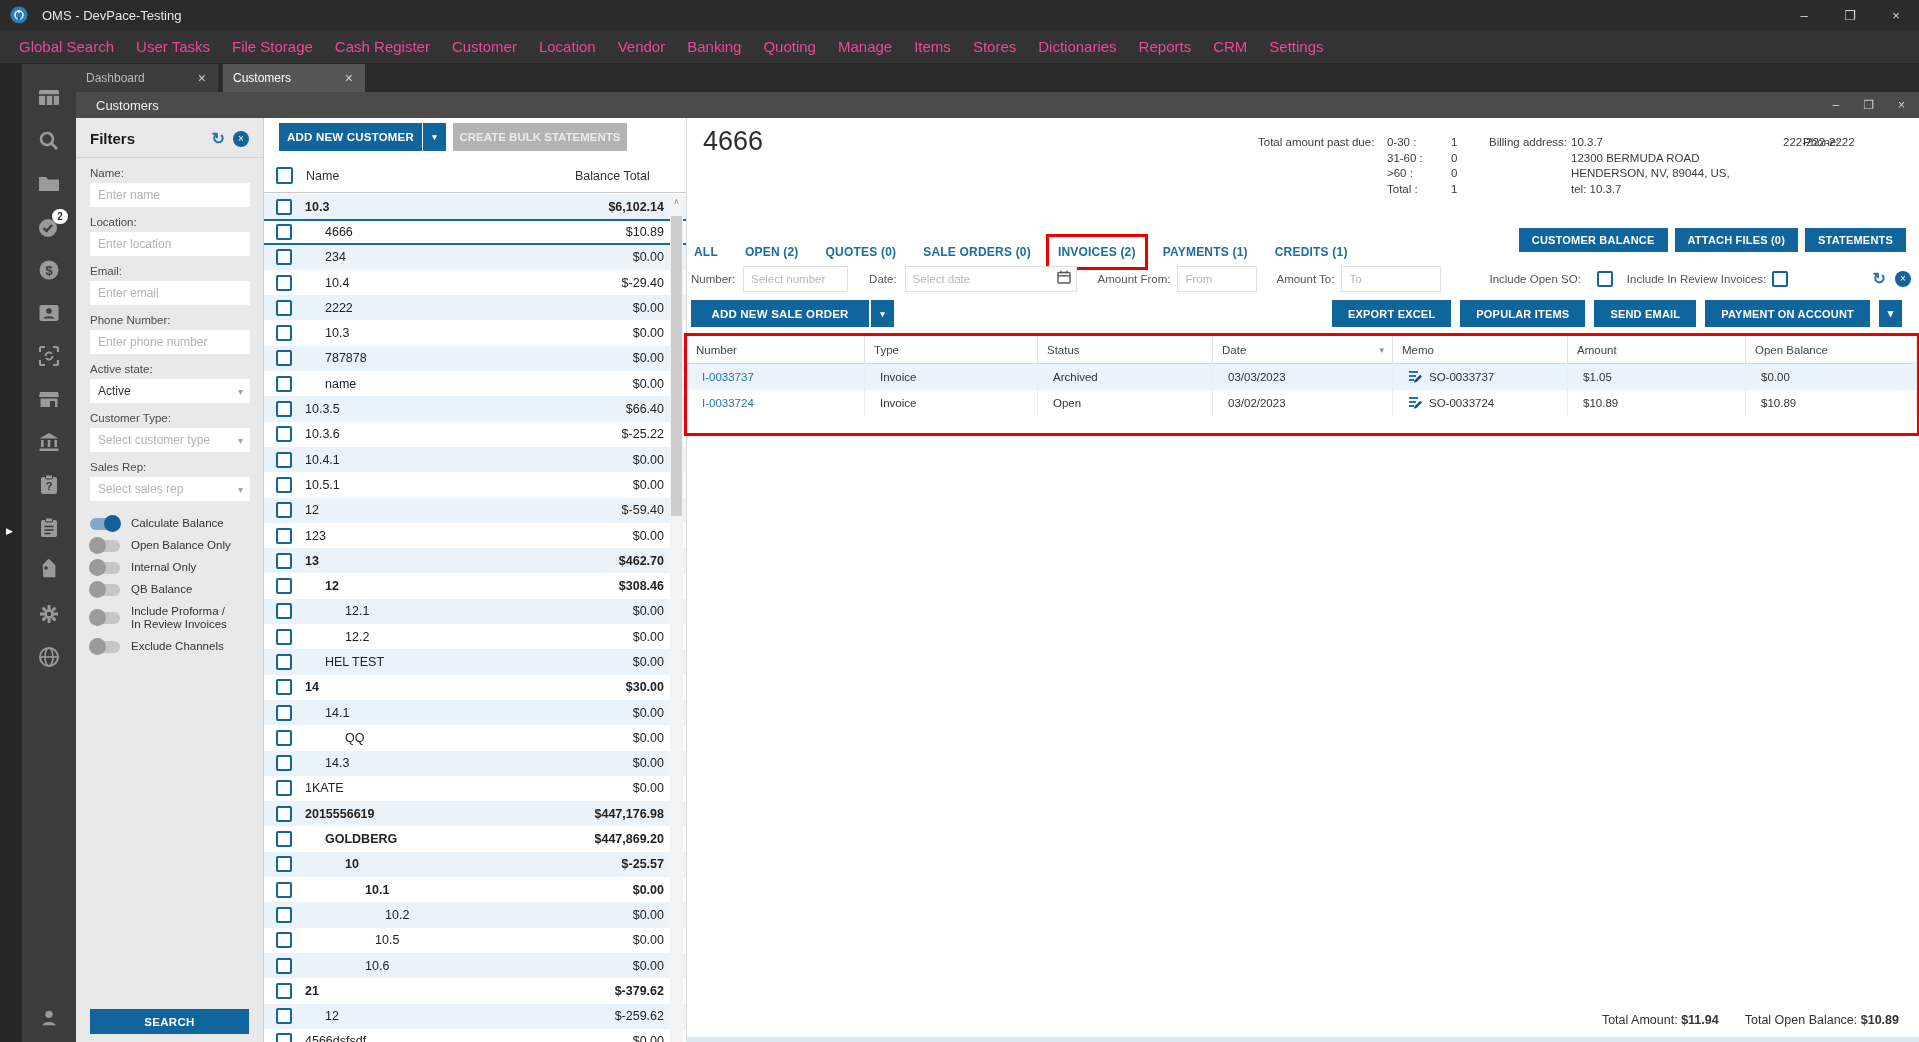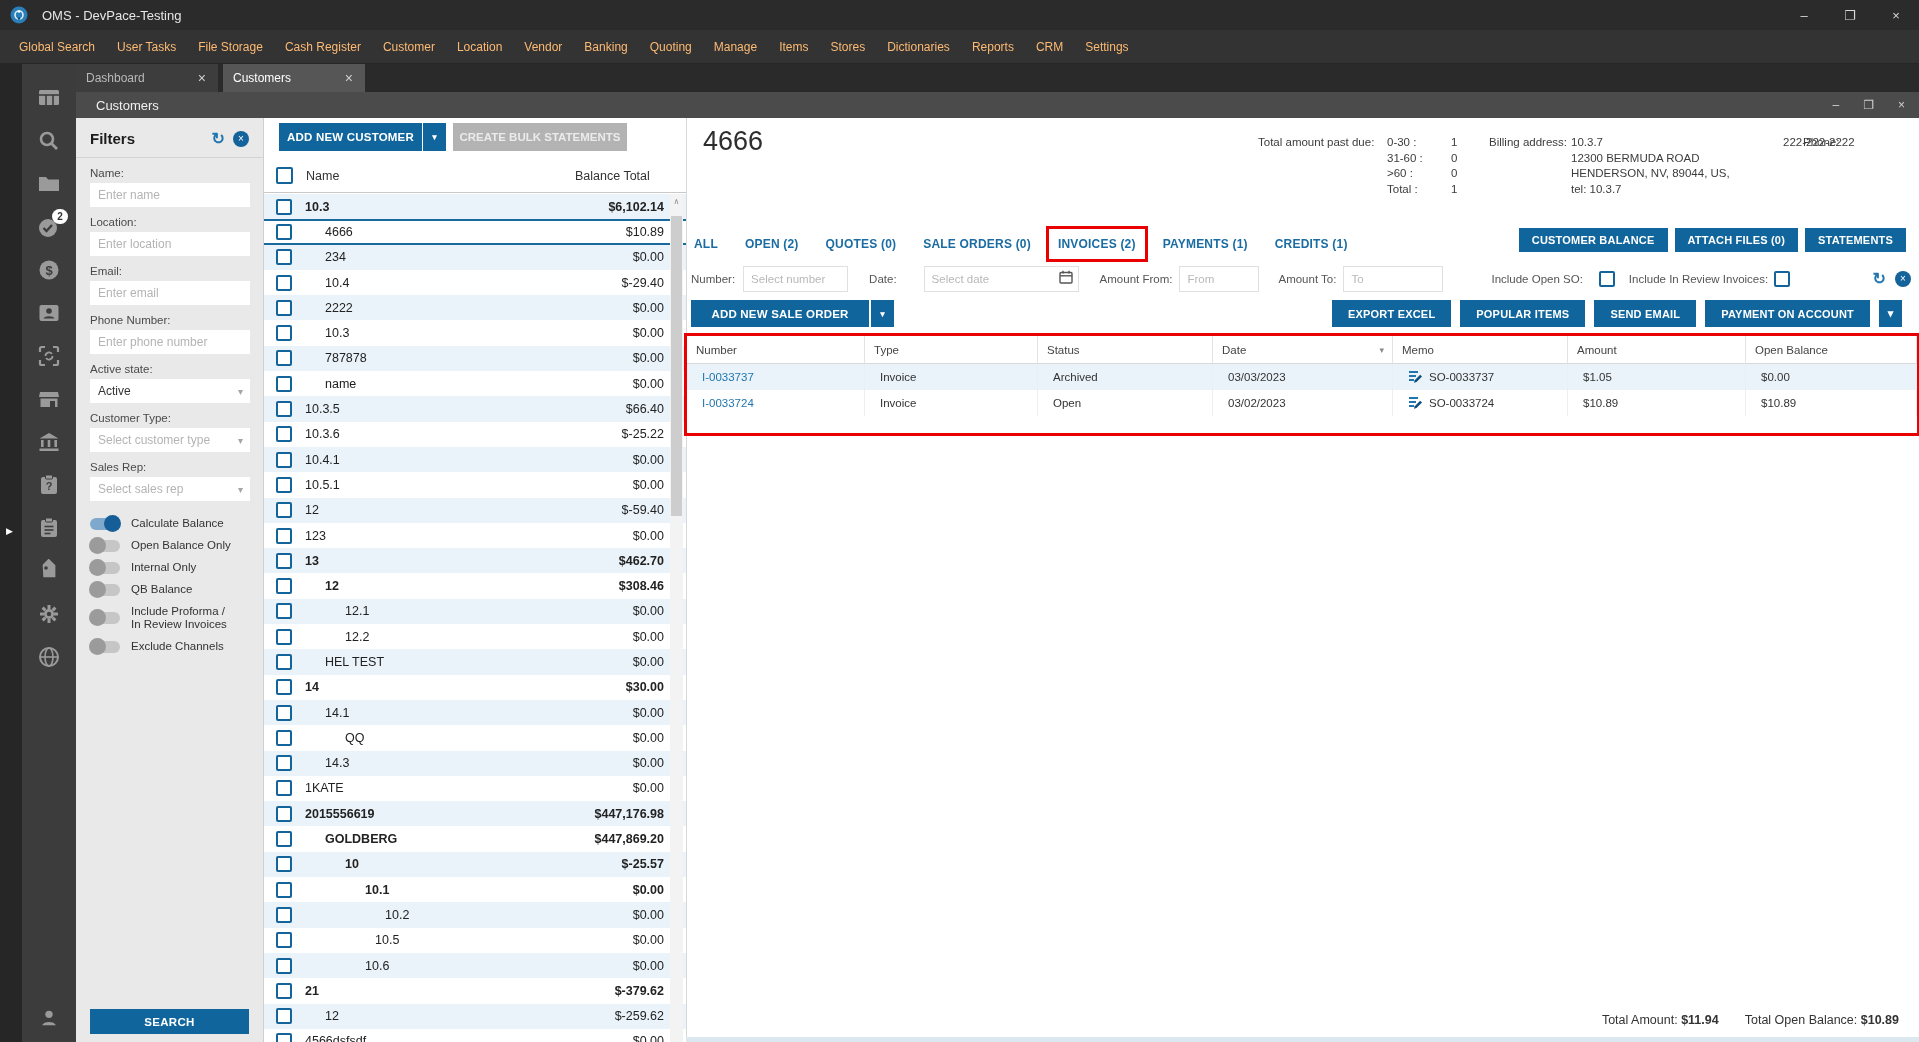--- a/index.html
+++ b/index.html
@@ -12,21 +12,21 @@
               display:flex; align-items:center; }
   .app-icon { margin-left:10px; width:18px; height:18px; }
   .app-title { margin-left:14px; color:#e6e6e6; font-size:13px; }
   .win-controls { position:absolute; right:0; top:0; height:30px; display:flex; }
   .win-btn { width:46px; height:30px; color:#d8d8d8; font-size:13px; display:flex;
              align-items:center; justify-content:center; cursor:default; }
 
   
   .menubar { position:absolute; left:0; top:30px; width:1919px; height:34px; background:#333333;
              display:flex; align-items:center; padding-left:8px; border-bottom:1px solid #262626;}
-  .menu-item { color:#fdba74; font-size:12px; padding:0 11px; height:34px; display:flex; align-items:center; }
+  .menu-item { color:#ec4899; font-size:15px; padding:0 11px; height:34px; display:flex; align-items:center; }
 
   
   .tabrow { position:absolute; left:0; top:64px; width:1919px; height:28px; background:#2a2a2a; }
   .doc-tab { position:absolute; top:0; height:28px; width:142px; display:flex; align-items:center;
              padding:0 10px; font-size:12px; color:#b9b9b9; background:#3d3d3d; }
   .doc-tab.active { background:#565656; color:#ffffff; }
   .doc-tab .close { margin-left:auto; font-size:14px; color:#cfcfcf; padding:0 2px; }
 
   
   .rail-strip { position:absolute; left:0; top:64px; width:22px; height:978px; background:#262626; }
@@ -110,21 +110,21 @@
             border-left:1px solid #d8d8d8; }
   .d-title { position:absolute; left:16px; top:8px; font-size:27px; color:#2e2e2e; }
   .d-info { position:absolute; top:17px; font-size:11.5px; color:#3c3c3c; line-height:15.5px; }
   .pd-label { left:571px; }
   .pd-grid { left:700px; display:grid; grid-template-columns:46px auto; column-gap:18px; }
   .bill-label { left:802px; }
   .bill-lines { left:884px; }
   .ph-label { left:1092px;margin-left:24px; }
   .ph-value { left:1096px; }
 
-  .d-tabs { position:absolute; left:7px; top:108px; display:flex; align-items:center; gap:27px; }
+  .d-tabs { position:absolute; left:7px; top:116px; display:flex; align-items:center; gap:27px; }
   .d-tab { font-size:12px; font-weight:bold; color:#1a6ca3; letter-spacing:.2px; white-space:nowrap; }
   .d-tab.red-boxed { border:3px solid #e90000; padding:8px 9px; margin:0 -12px; }
   .d-head-btns { position:absolute; right:13px; top:110px; display:flex; gap:7px; }
   .d-head-btns .btn-blue { height:24px; padding:0 13px; font-size:11px; }
 
   .d-filterrow { position:absolute; left:4px; right:4px; top:147px; height:27px; display:flex; align-items:center; }
   .d-filterrow .lbl { font-size:11.5px; color:#555; white-space:nowrap; }
   .s-input { height:23px; background:#fff; border:1px solid #e0e0e0; font-size:11.5px; padding:12px 7px;
              color:#333; font-family:"Liberation Sans", sans-serif; }
   .s-input::placeholder { color:#b8b8b8; }
@@ -626,21 +626,21 @@
         <div class="btn-blue">CUSTOMER BALANCE</div>
         <div class="btn-blue">ATTACH FILES (0)</div>
         <div class="btn-blue">STATEMENTS</div>
       </div>
 
     <div class="d-filterrow">
       <span class="lbl">Number:</span>
       <input class="s-input" style="width: 105px; margin-left: 8px;" placeholder="Select number">
       <span class="lbl" style="margin-left:21px;">Date:</span>
       <span class="date-wrap" style="margin-left:8px;">
-        <input class="s-input" style="width: 155px; margin-left: 19px;" placeholder="Select date">
+        <input class="s-input" style="width: 172px;" placeholder="Select date">
         <span class="cal">
           <svg width="14" height="14" viewBox="0 0 14 14">
               <rect x="1" y="2.5" width="12" height="10.5" rx="1" fill="none" stroke="#555" stroke-width="1.4"></rect>
               <line x1="1" y1="5.8" x2="13" y2="5.8" stroke="#555" stroke-width="1.4"></line>
               <line x1="4" y1="0.8" x2="4" y2="3.4" stroke="#555" stroke-width="1.4"></line>
               <line x1="10" y1="0.8" x2="10" y2="3.4" stroke="#555" stroke-width="1.4"></line>
             </svg>
         </span>
       </span>
       <span class="lbl" style="margin-left:21px;">Amount From:</span>

